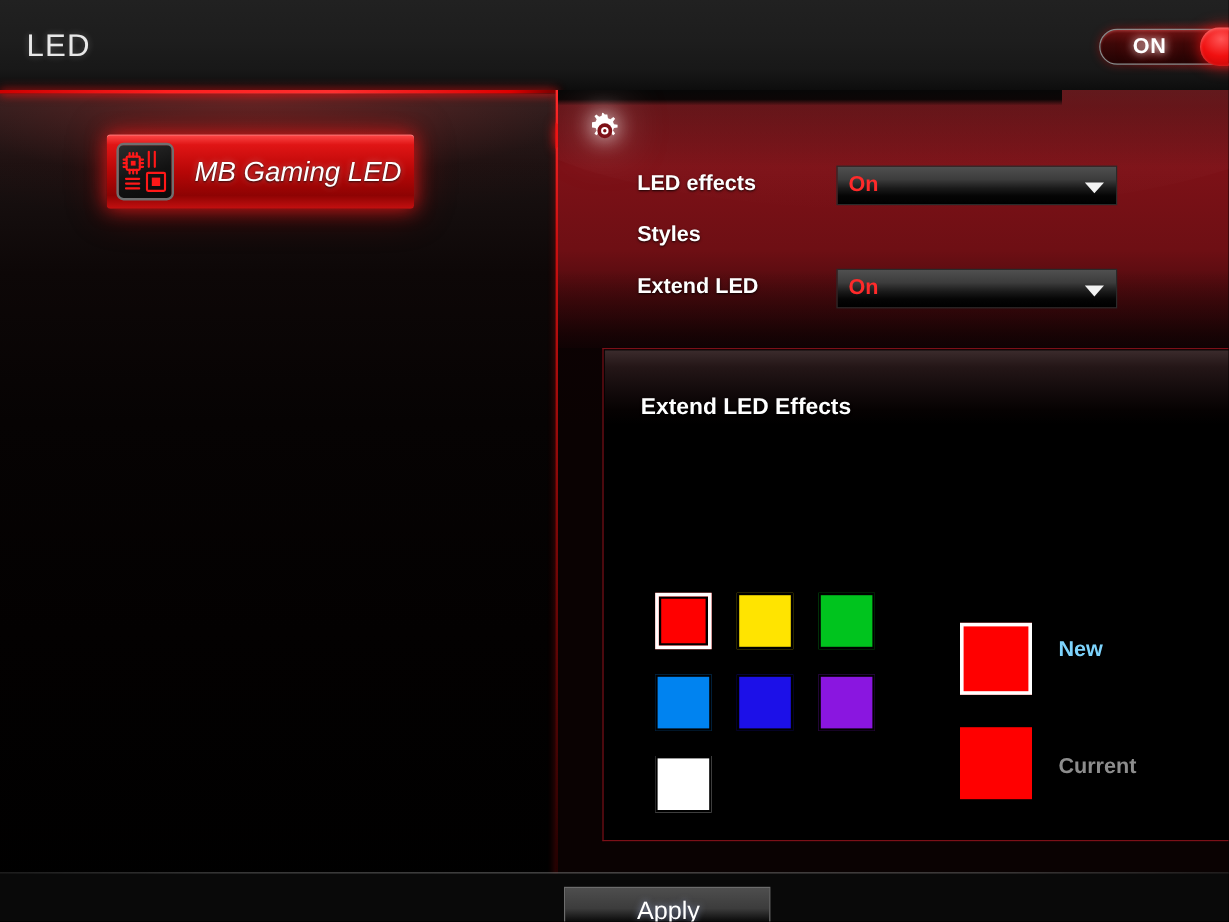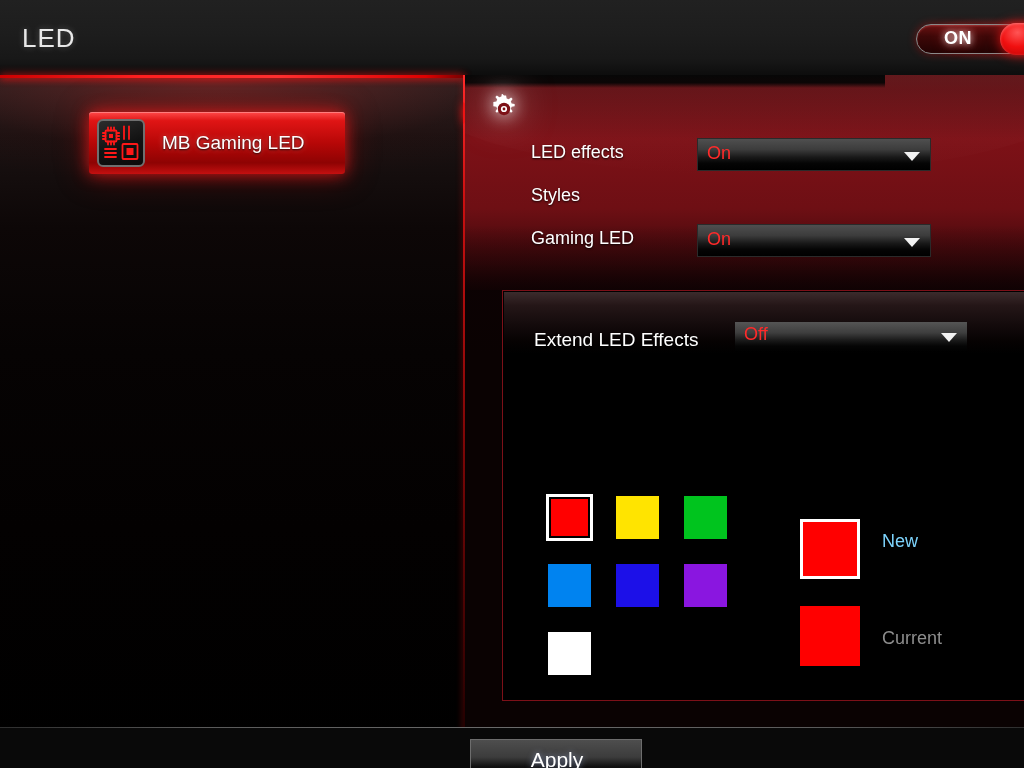--- a/index.html
+++ b/index.html
@@ -71,42 +71,44 @@
   }
   .side-item-icon{
     width:48px; height:48px; margin-left:8px; flex:0 0 auto;
     border-radius:6px;
     background:linear-gradient(160deg,#2c2c2c 0%,#121212 55%,#0a0a0a 100%);
     border:2px solid #6f6f6f;
     position:relative;
   }
   .mb-svg{ position:absolute; left:3px; top:3px; }
   .side-item-label{
-    margin-left:17px; font-size:19px; color:#fff;
+    margin-left:17px; font-size:23px; color:#fff;
     text-shadow:0 1px 2px rgba(0,0,0,.8), 0 0 6px rgba(255,255,255,.35);
+    font-style:italic;
   }
 
   
   .divider{
     position:absolute; left:463px; top:75px; width:2px; height:693px;
     background:linear-gradient(180deg,#ff2a2a 0%,#cc1010 18%,#7a0606 55%,#3a0202 85%,#150000 100%);
     box-shadow:0 0 6px rgba(255,20,20,.55);
   }
   .divider-arrow{
     position:absolute; left:463px; top:102px; width:0; height:0;
     border-top:11px solid transparent; border-bottom:11px solid transparent;
     border-left:13px solid #ee1414;
     filter:drop-shadow(0 0 5px rgba(255,20,20,.9));
   }
 
   
   .right-panel{
     position:absolute; left:465px; top:75px; width:559px; height:693px;
     background:linear-gradient(180deg,#0a0202 0%,#0a0202 100%);
     overflow:hidden;
+    font-weight:bold;
   }
   .rp-red{
     position:absolute; left:0; top:0; width:559px; height:215px;
     background:linear-gradient(180deg,#4e0b0e 0%,#7d1117 30%,#6e0f14 62%,#3d080b 88%,#180305 100%);
   }
   .rp-topblack{
     position:absolute; left:0; top:0; width:420px; height:13px;
     background:linear-gradient(180deg,#070707 0%,#0c0606 60%,rgba(60,12,14,0) 100%);
   }
   .rp-sweep{
@@ -278,34 +280,30 @@
         <div class="dd-val">On</div>
         <div class="dd-arrow"></div>
       </div>
     </div>
 
     <div class="row" style="top:106px">
       <div class="row-label">Styles</div>
     </div>
 
     <div class="row" style="top:149px">
-      <div class="row-label">Gaming LED</div>
+      <div class="row-label">Extend LED</div>
       <div class="dd">
         <div class="dd-val">On</div>
         <div class="dd-arrow"></div>
       </div>
     </div>
 
     <div class="ext-panel">
       <div class="ext-head"></div>
       <div class="ext-label">Extend LED Effects</div>
-      <div class="ext-dd">
-        <div class="dd-val">Off</div>
-        <div class="dd-arrow"></div>
-      </div>
 
       <div class="sw-grid">
         <div class="sw sel" id="sw0" style="left: 0px; top: 0px; background: rgb(255, 0, 0);"></div>
         <div class="sw" id="sw1" style="left: 68px; top: 0px; background: rgb(255, 228, 0);"></div>
         <div class="sw" id="sw2" style="left: 136px; top: 0px; background: rgb(0, 196, 30);"></div>
         <div class="sw" id="sw3" style="left: 0px; top: 68px; background: rgb(0, 131, 240);"></div>
         <div class="sw" id="sw4" style="left: 68px; top: 68px; background: rgb(28, 16, 232);"></div>
         <div class="sw" id="sw5" style="left: 136px; top: 68px; background: rgb(138, 22, 224);"></div>
         <div class="sw" id="sw6" style="left: 0px; top: 136px; background: rgb(255, 255, 255);"></div>
       </div>

